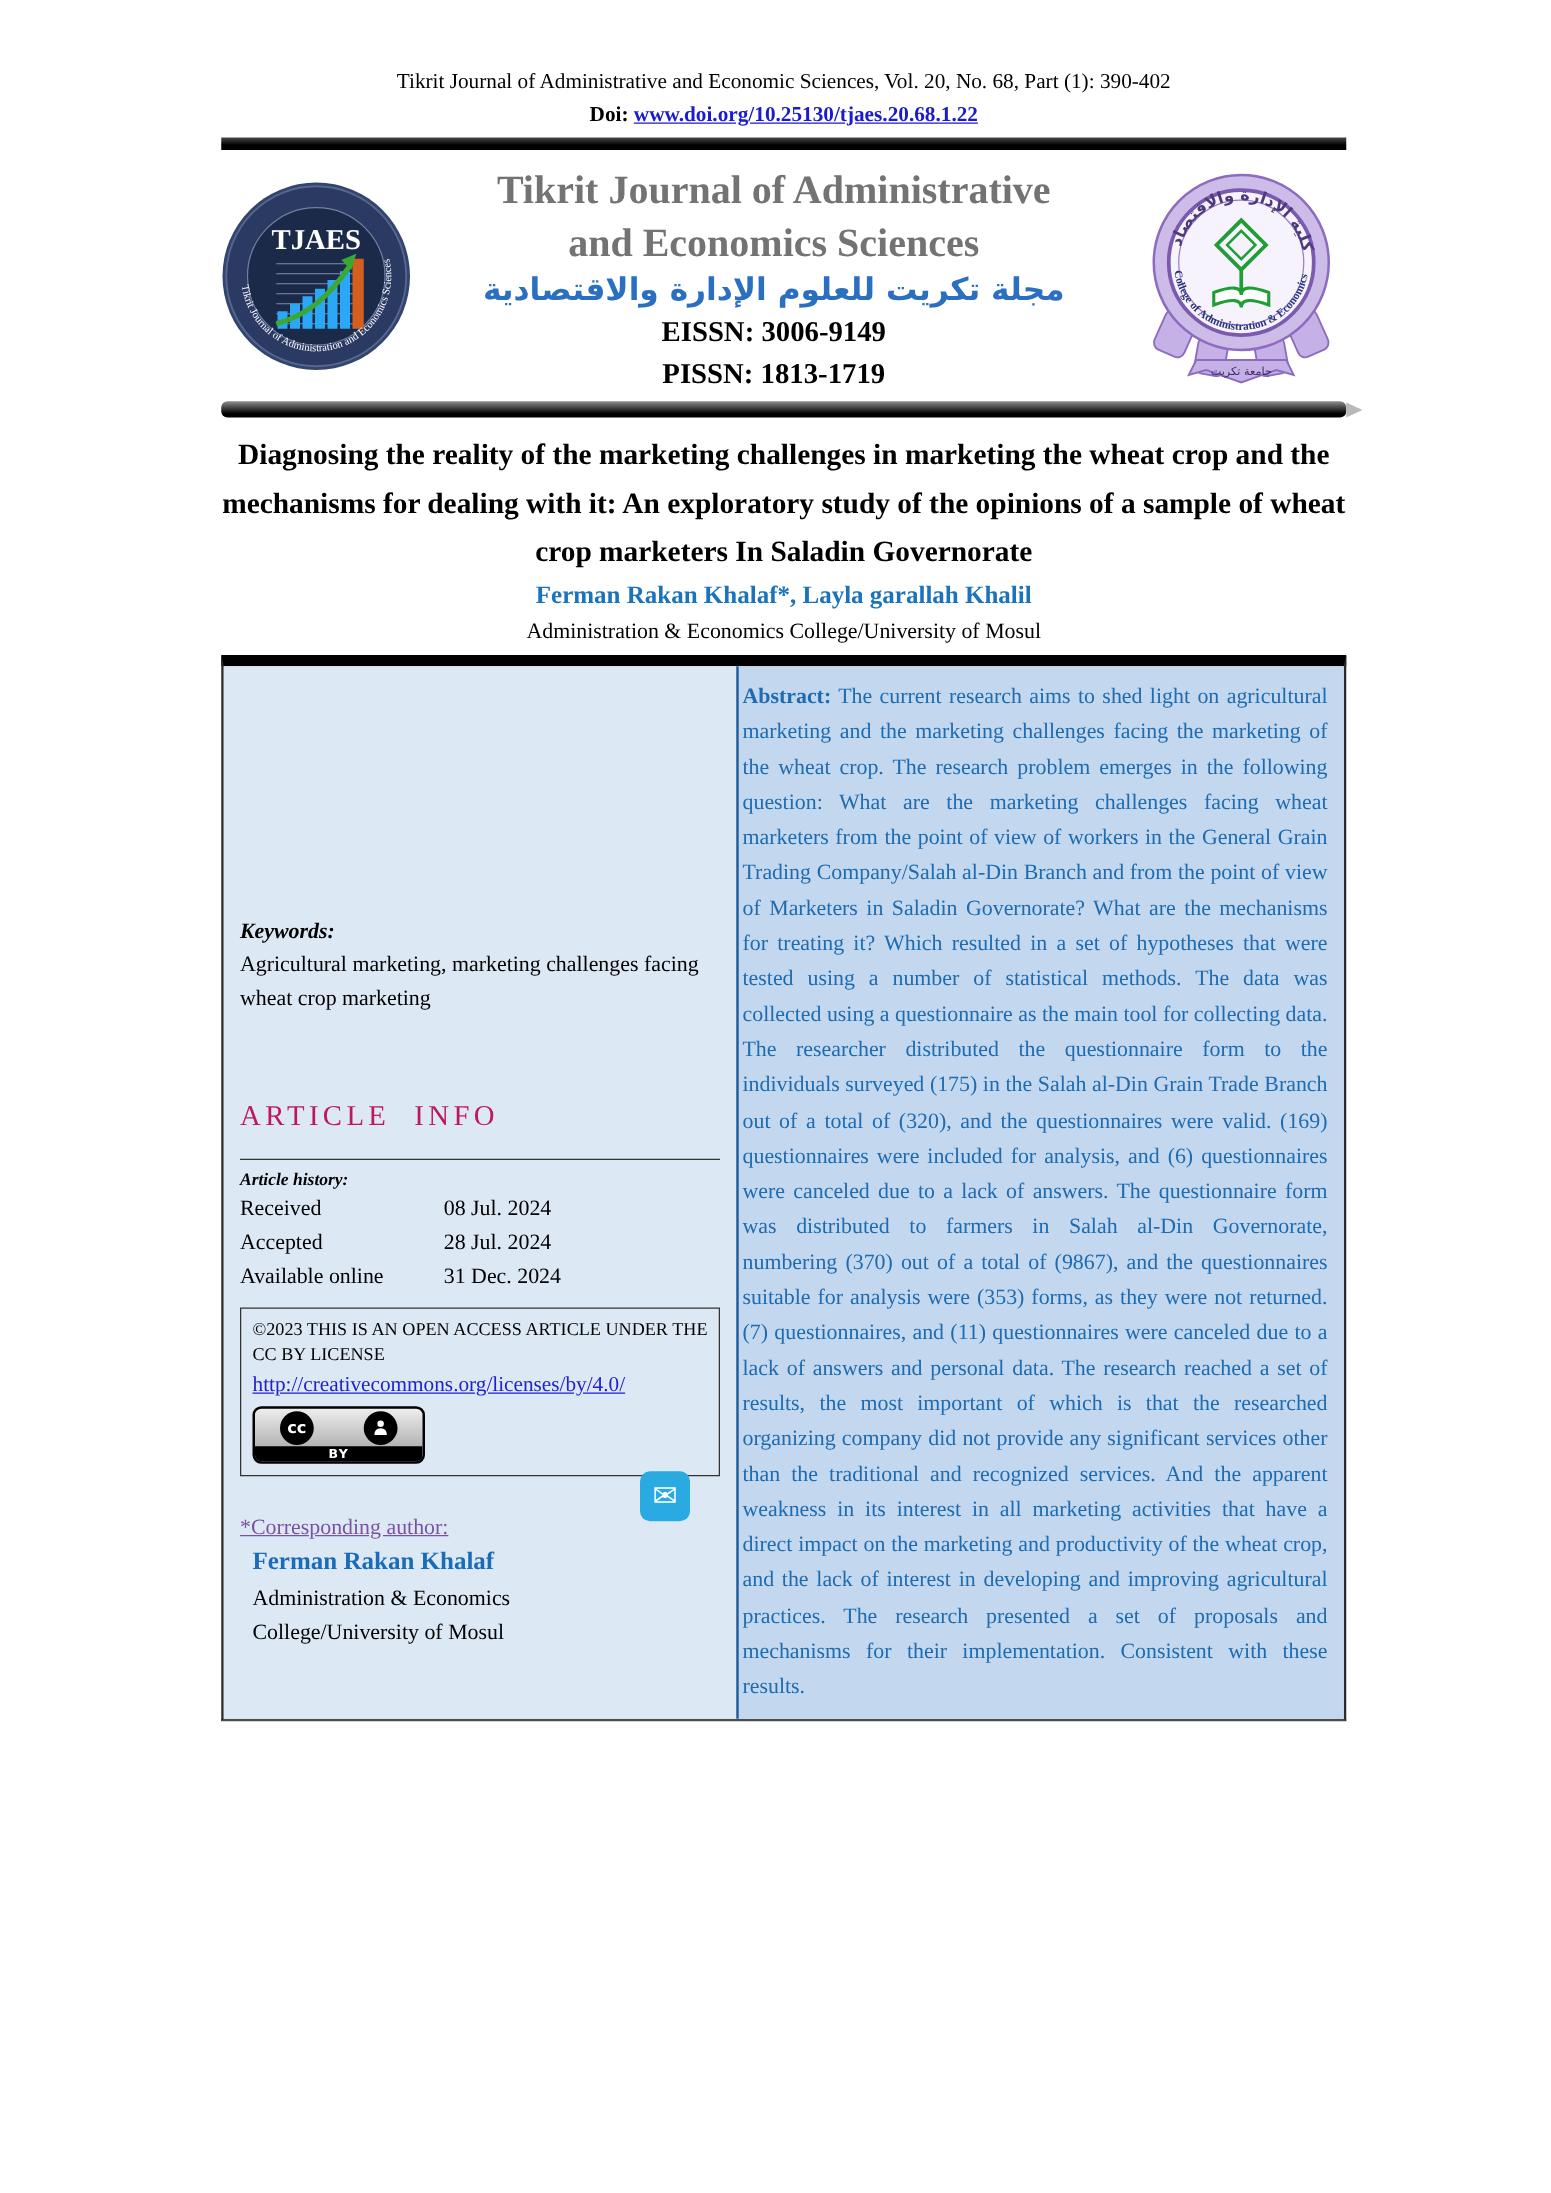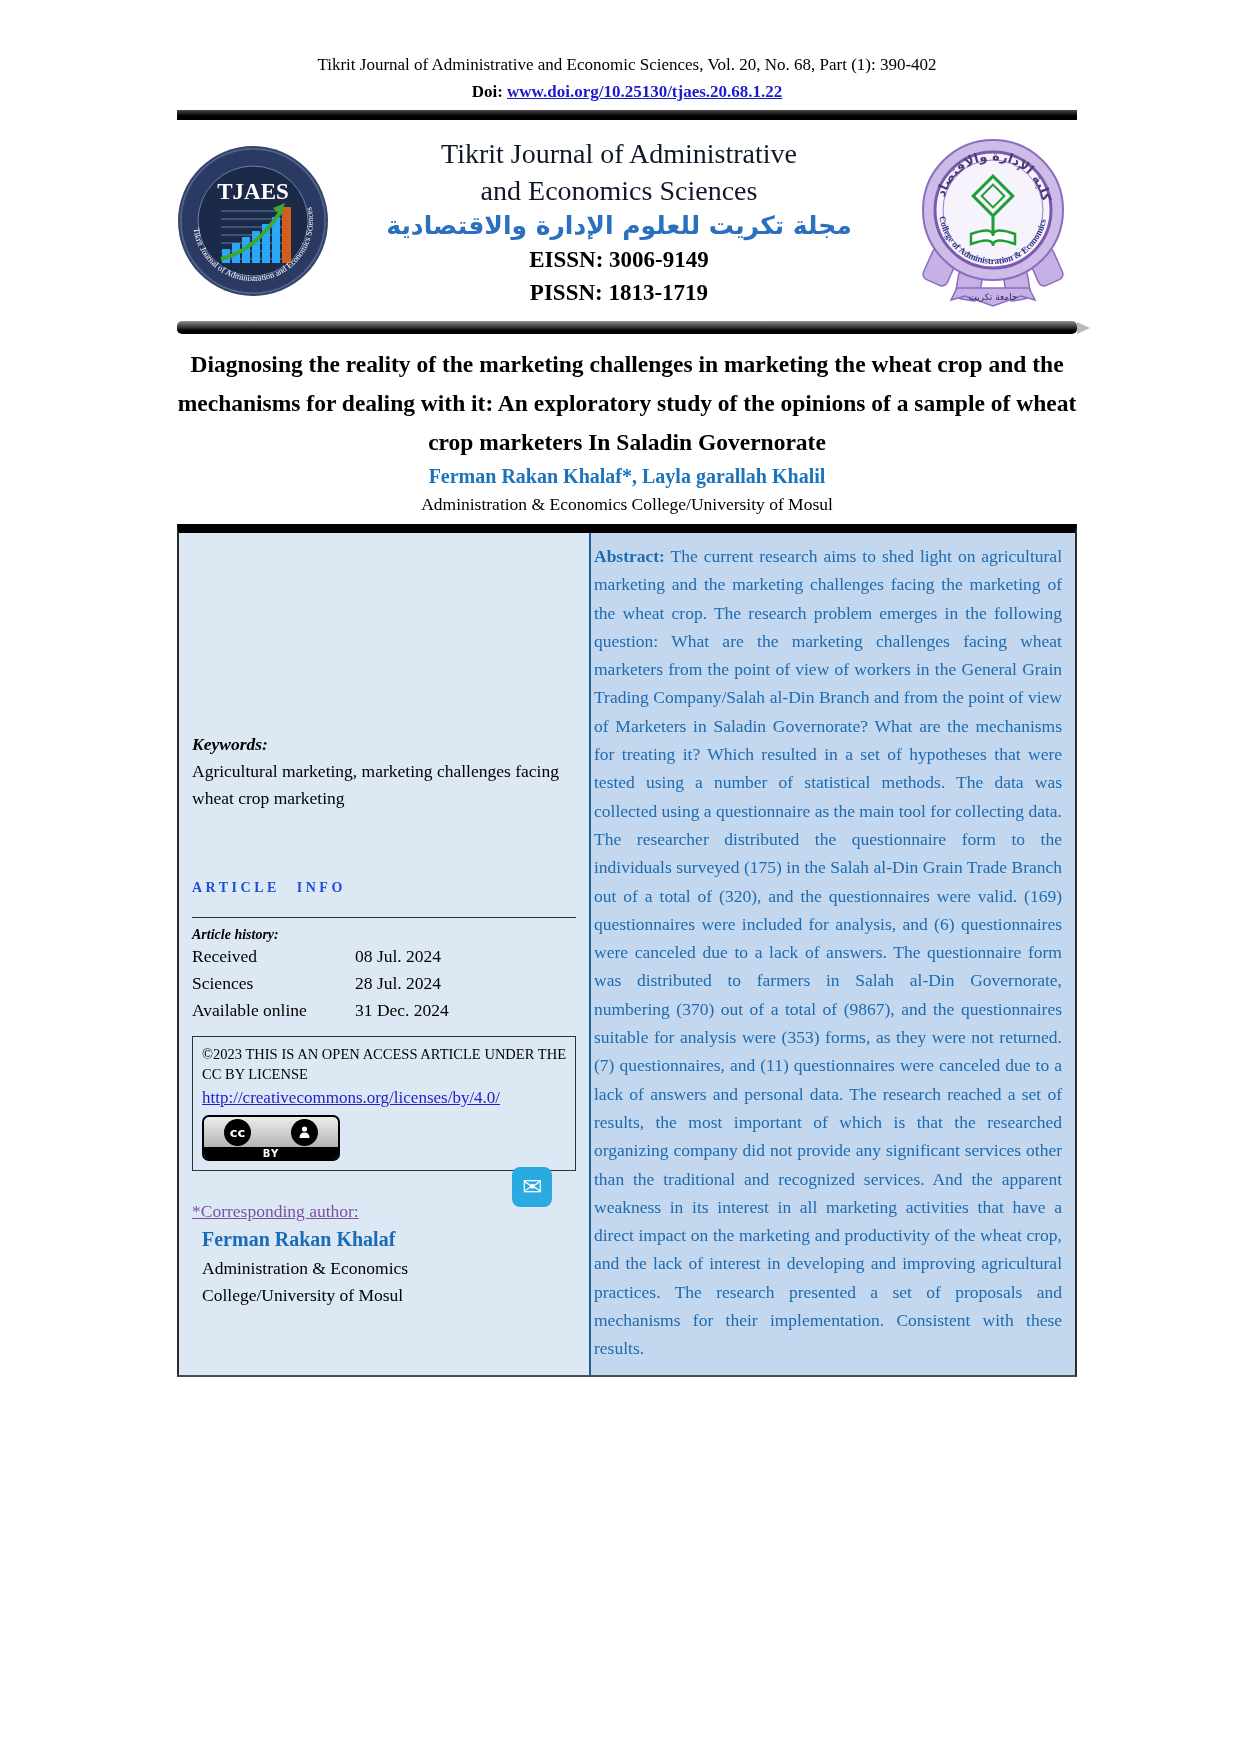--- a/index.html
+++ b/index.html
@@ -7,21 +7,21 @@
   .page { position:relative; width:1241px; height:1754px; background:#fff; overflow:hidden;border-radius:30px; }
   .content { position:absolute; left:177px; top:55px; width:900px; }
 
   .header-line { text-align:center; font-size:17px; color:#000; }
   .doi-line { text-align:center; font-size:17px; font-weight:bold; margin-top:7px; }
   .doi-link { color:#1b1bcd; text-decoration:underline; }
   .bar1 { height:10px; margin-top:8px; background:linear-gradient(#4a4a4a,#000 60%); }
 
   .masthead { display:flex; align-items:center; margin-top:10px; }
   .mast-center { flex:1; text-align:center; padding:0 6px; }
-  .journal-title { font-size:28px; font-weight:normal; color:#0f172a; line-height:1.32; }
+  .journal-title { font-size:32px; font-weight:bold; color:#737373; line-height:1.32; }
   .journal-title-ar { font-size:25px; font-weight:bold; color:#2a6fc0; margin-top:2px;
                       font-family:"DejaVu Sans",sans-serif; }
   .issn { font-size:23px; font-weight:bold; color:#000; margin-top:7px; }
 
   .grad-bar { position:relative; height:13px; margin-top:9px; border-radius:5px;
               background:linear-gradient(#8f8f8f,#000 75%); }
   .grad-bar .arrow { position:absolute; right:-13px; top:1px; width:0; height:0;
               border-top:6px solid transparent; border-bottom:6px solid transparent;
               border-left:13px solid #b9b9b9; }
 
@@ -36,21 +36,21 @@
   .cell-left  { width:412px; background:#dde8f5; border-right:2.5px solid #1f5c99;
                 padding:0 13px; position:relative; }
   .cell-right { flex:1; background:#c3d7ee; padding:9px 13px 12px 3px; }
 
   .abstract-p { font-size:17.5px; line-height:28.3px; text-align:justify; color:#1d6bb0; }
   .abstract-label { font-weight:bold; }
 
   .keywords { margin-top:198px; font-size:17.5px; line-height:27px; color:#000; }
   .keywords-label { font-weight:bold; font-style:italic; }
 
-  .info-heading { margin-top:68px; font-size:14px; font-weight:bold; color:#1d4ed8;
+  .info-heading { margin-top:68px; font-size:23px; font-weight:normal; color:#be185d;
                   letter-spacing:3.5px; word-spacing:10px; }
   .info-rule { border:none; border-top:1.5px solid #333; margin-top:21px; }
   .history-label { margin-top:9px; font-size:14px; font-weight:bold; font-style:italic; }
   .history-row { display:flex; font-size:17.5px; line-height:27px; }
   .history-row .h-label { width:163px; }
 
   .oa-box { margin-top:12px; border:1.5px solid #333; padding:7px 9px 9px; }
   .oa-notice { font-size:14.5px; text-align:justify; color:#000; line-height:20px; }
   .oa-link { display:inline-block; margin-top:4px; font-size:17px; color:#2121cc;
              text-decoration:underline; }
@@ -181,21 +181,21 @@
 
         <div class="info-heading">ARTICLE INFO</div>
         <hr class="info-rule">
 
         <div class="history-label">Article history:</div>
         <div class="history-row">
           <span class="h-label">Received</span>
           <span>08 Jul. 2024</span>
         </div>
         <div class="history-row">
-          <span class="h-label">Sciences</span>
+          <span class="h-label">Accepted</span>
           <span>28 Jul. 2024</span>
         </div>
         <div class="history-row">
           <span class="h-label">Available online</span>
           <span>31 Dec. 2024</span>
         </div>
 
         <div class="oa-box">
           <div class="oa-notice">©2023 THIS IS AN OPEN ACCESS ARTICLE UNDER THE CC BY LICENSE</div>
           <a class="oa-link" href="#">http://creativecommons.org/licenses/by/4.0/</a>

